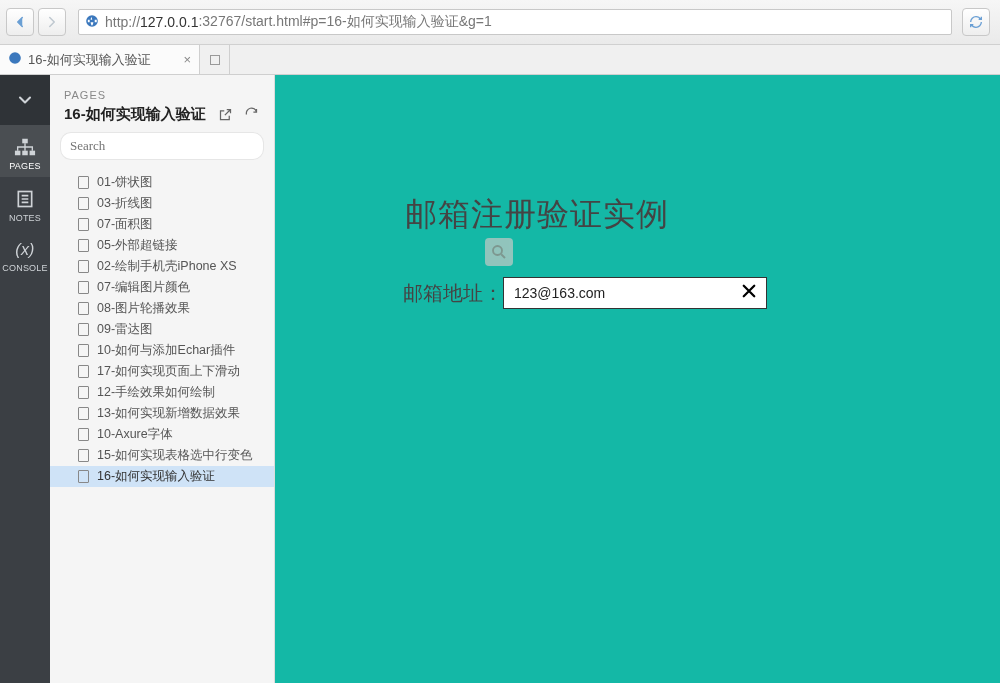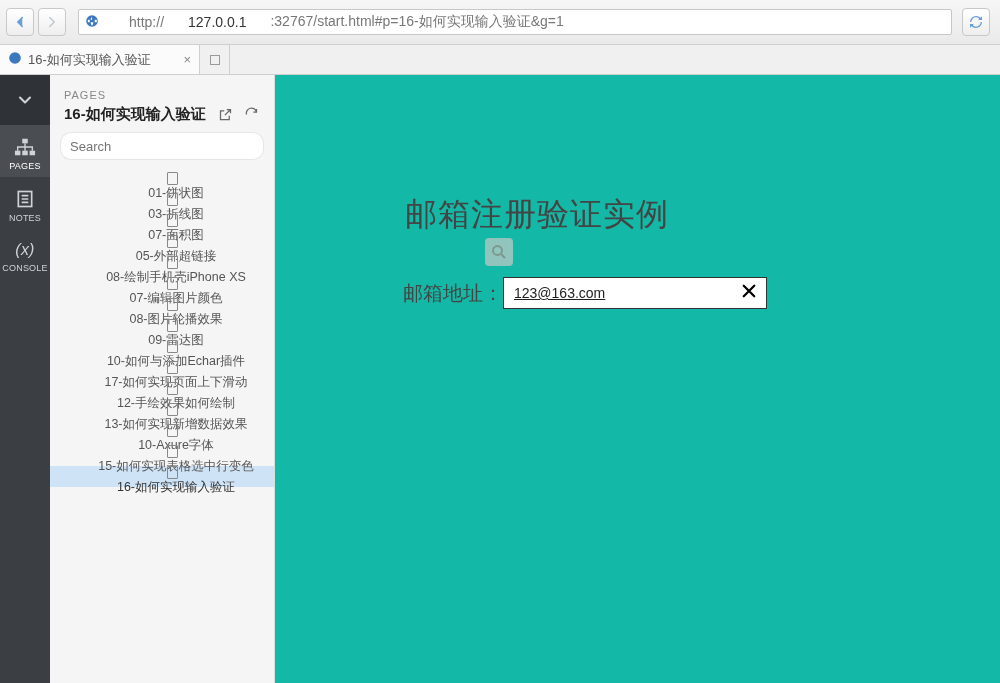--- a/index.html
+++ b/index.html
@@ -40,21 +40,20 @@
     height: 26px;
     border: 1px solid #c8c8c8;
     border-radius: 2px;
     background: #fff;
     margin: 0 8px;
     display: flex;
     align-items: center;
     padding: 0 6px;
     font-size: 14px;
     color: #777;
-    gap: 24px;
   }
   .url-bar .favicon { color: #3b78bd; margin-right: 6px; font-style: normal; }
   .url-dark { color: #333; }
 
   
   .tab-strip {
     height: 30px;
     background: #f0f0f0;
     border-bottom: 1px solid #cfcfcf;
     display: flex;
@@ -146,35 +145,35 @@
   .search-input {
     width: 100%;
     height: 28px;
     border: none;
     border-radius: 11px;
     background: #fff;
     padding: 0 10px;
     font-size: 13px;
     color: #555;
     box-shadow: 0 0 0 1px #e6e6e6 inset;
+    font-family: Liberation Serif, serif;
   }
   .page-tree {
     flex: 1;
     overflow-y: auto;
     padding: 4px 0;
   }
   .tree-row {
     display: flex;
     align-items: center;
     height: 21px;
     padding-left: 28px;
     font-size: 12.5px;
     color: #555;
     cursor: pointer;
-    flex-direction: column;
   }
   .tree-row.selected { background: #cfe3f7; color: #333; font-weight: 500; }
   .page-icon {
     width: 11px; height: 13px;
     border: 1px solid #888;
     border-radius: 1px;
     margin-right: 8px;
     position: relative;
     flex-shrink: 0;
   }
@@ -221,21 +220,20 @@
     align-items: center;
     padding: 0 8px;
     background: #fff;
   }
   .email-input {
     border: none;
     outline: none;
     flex: 1;
     font-size: 14px;
     color: #222;
-    text-decoration: underline;
   }
   .clear-x {
     font-size: 20px;
     font-weight: bold;
     color: #000;
     cursor: pointer;
     padding-left: 6px;
   }
 </style>
 </head>
@@ -349,21 +347,21 @@
         <div class="tree-row">
           <span class="page-icon"></span>
           <span>07-面积图</span>
         </div>
         <div class="tree-row">
           <span class="page-icon"></span>
           <span>05-外部超链接</span>
         </div>
         <div class="tree-row">
           <span class="page-icon"></span>
-          <span>08-绘制手机壳iPhone XS</span>
+          <span>02-绘制手机壳iPhone XS</span>
         </div>
         <div class="tree-row">
           <span class="page-icon"></span>
           <span>07-编辑图片颜色</span>
         </div>
         <div class="tree-row">
           <span class="page-icon"></span>
           <span>08-图片轮播效果</span>
         </div>
         <div class="tree-row">

